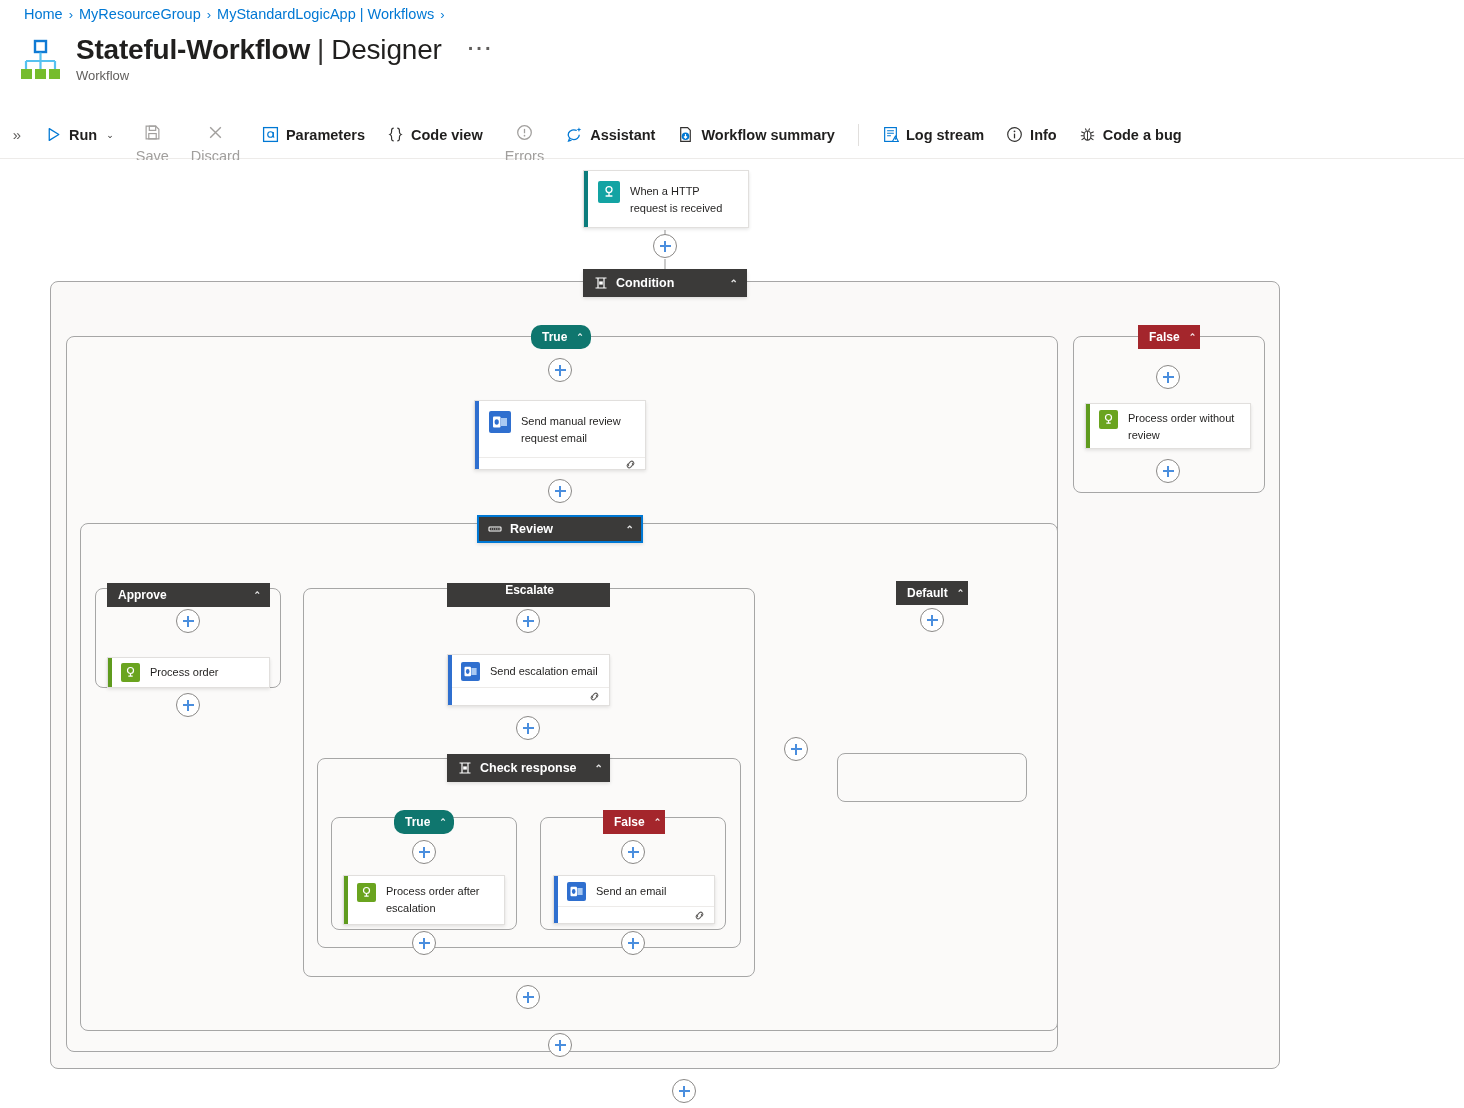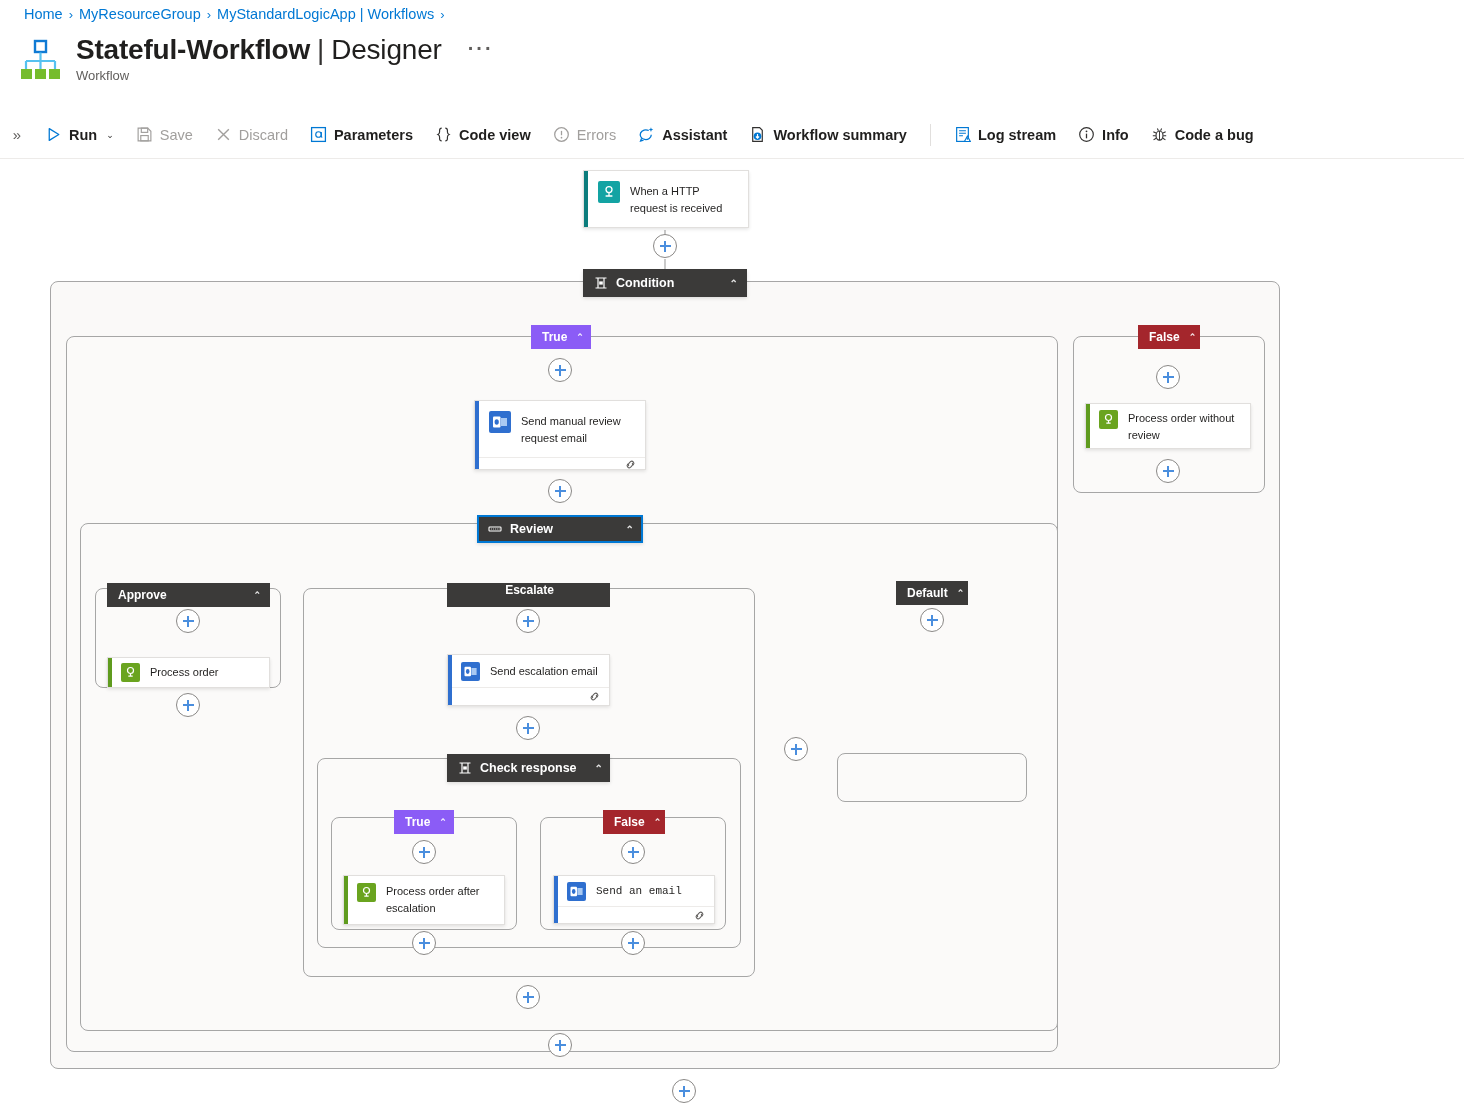--- a/index.html
+++ b/index.html
@@ -48,21 +48,21 @@
   .chev-expand {
     width: 34px; text-align: center; color: #605e5c; font-size: 15px;
     cursor: pointer; user-select: none;
   }
   .cmd {
     display: flex; align-items: center; gap: 7px;
     padding: 6px 11px; font-size: 14.5px; color: #201f1e;
     cursor: pointer; white-space: nowrap; border-radius: 2px;
     height: 34px;
   }
-  .cmd.disabled { color: #a19f9d; cursor: default; }
+  .cmd.disabled { color: #a19f9d; cursor: default; flex-direction: column; }
   .cmd .ico { width: 17px; height: 17px; flex: none; display: block; }
   .cmd .caret { font-size: 9px; color: #323130; margin-left: 2px; }
   .cmd-sep { width: 1px; height: 22px; background: #e1dfdd; margin: 0 12px; }
 
   
   .canvas {
     position: absolute; left: 0; top: 160px; width: 1464px; height: 948px;
     background: #ffffff; overflow: hidden;
   }
   .svg-layer { position: absolute; left: 0; top: 0; width: 1464px; height: 948px; }
@@ -105,21 +105,21 @@
   .scopehdr .hlabel { flex: 1; white-space: nowrap; }
   .scopehdr .hchev { font-size: 10px; opacity: .85; margin-left: 10px; }
 
   
   .badge {
     position: absolute; height: 24px; display: flex; align-items: center;
     gap: 9px; padding: 0 9px 0 11px; color: #fff; font-size: 12px;
     font-weight: 600; cursor: pointer;
   }
   .badge .bchev { font-size: 9px; opacity: .9; }
-  .badge.green { background: #8b5cf6; }
+  .badge.green { background: #0f766e; border-radius: 10px; }
   .badge.red   { background: #a4262c; }
   .badge.dark  { background: #3b3a39; }
 
   
   .plus {
     position: absolute; width: 24px; height: 24px; border-radius: 50%;
     border: 1px solid #8a8886; background: #ffffff;
     display: flex; align-items: center; justify-content: center;
     cursor: pointer;
   }
@@ -465,21 +465,21 @@
     </span>
   </div>
   <div class="plus" style="left:412px; top:771px;"></div>
 
   <div class="scope plain" style="left:540px; top:657px; width:186px; height:113px;"></div>
   <div class="badge red" style="left:603px; top:650px; width:62px;">
     <span>False</span>
     <span class="bchev">⌃</span>
   </div>
   <div class="plus" style="left:621px; top:680px;"></div>
-  <div class="card" style="left:553px; top:715px; width:162px; height:49px;font-family:Liberation Mono, monospace;">
+  <div class="card" style="left:553px; top:715px; width:162px; height:49px;">
     <span class="accent" style="background:#2f6fcf"></span>
     <span class="body" style="padding:6px 10px 5px 13px; align-items:center;">
       <span class="nicon" style="background:#2f6fcf; width:19px; height:19px;">
         <svg viewBox="0 0 19 19" width="19" height="19">
           <rect x="3.5" y="4.8" width="6.5" height="9.4" rx="1" fill="#ffffff"></rect>
           <ellipse cx="6.7" cy="9.5" rx="1.8" ry="2.4" fill="#2f6fcf"></ellipse>
           <rect x="10.4" y="6" width="5.2" height="7" fill="#a9c9f2"></rect>
         </svg>
       </span>
       <span class="ntext" style="padding-top:0">Send an email</span>

